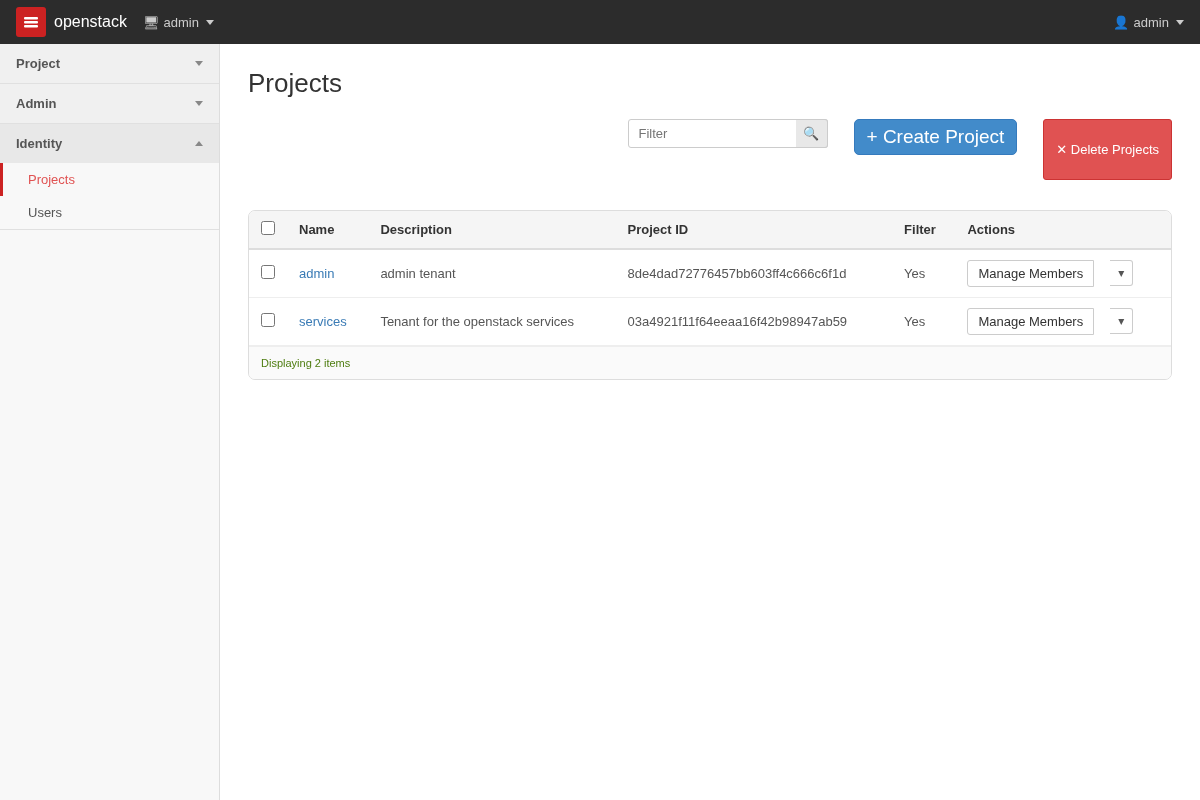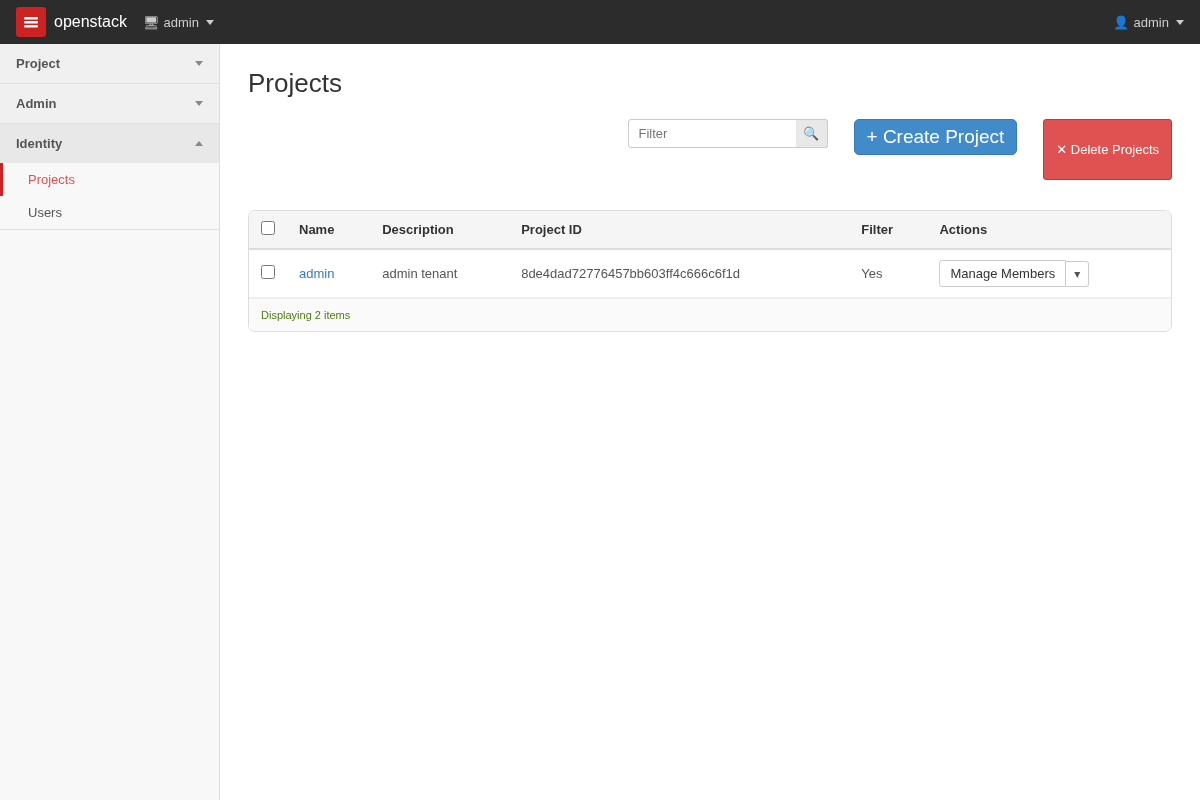--- a/index.html
+++ b/index.html
@@ -203,21 +203,21 @@
       color: #555;
       vertical-align: middle;
     }
     tbody td:first-child { text-align: center; }
     td a, td .link {
       color: #3a7bb5;
       text-decoration: none;
       cursor: pointer;
     }
 
-    .actions-cell { display: flex; align-items: center; gap: 0; }
+    .actions-cell { display: flex; align-items: flex-start; gap: 16px; }
     .btn-action {
       background: white;
       border: 1px solid #ccc;
       padding: 5px 10px;
       border-radius: 3px 0 0 3px;
       cursor: pointer;
       font-size: 13px;
       color: #333;
     }
     .btn-action-caret {
@@ -347,20 +347,37 @@
       <td>admin tenant</td>
       <td>8de4dad72776457bb603ff4c666c6f1d</td>
       <td>Yes</td>
       <td>
         <div class="actions-cell">
           <button class="btn-action">Manage Members</button>
           <button class="btn-action-caret">▾</button>
         </div>
       </td>
     </tr>
+            <tr>
+      <td>
+        <input type="checkbox" style="">
+      </td>
+      <td>
+        <a class="link">services</a>
+      </td>
+      <td>Tenant for the openstack services</td>
+      <td>03a4921f11f64eeaa16f42b98947ab59</td>
+      <td>Yes</td>
+      <td>
+        <div class="actions-cell">
+          <button class="btn-action">Manage Members</button>
+          <button class="btn-action-caret">▾</button>
+        </div>
+      </td>
+    </tr>
           </tbody>
       </table>
       <div class="table-footer">
         <span>Displaying 2 items</span>
       </div>
     </div>
   </div>
 </div>
 
 </body></html>

